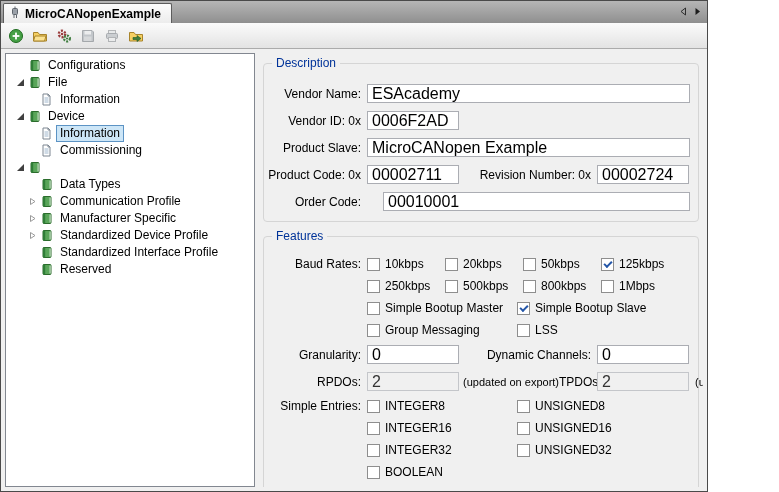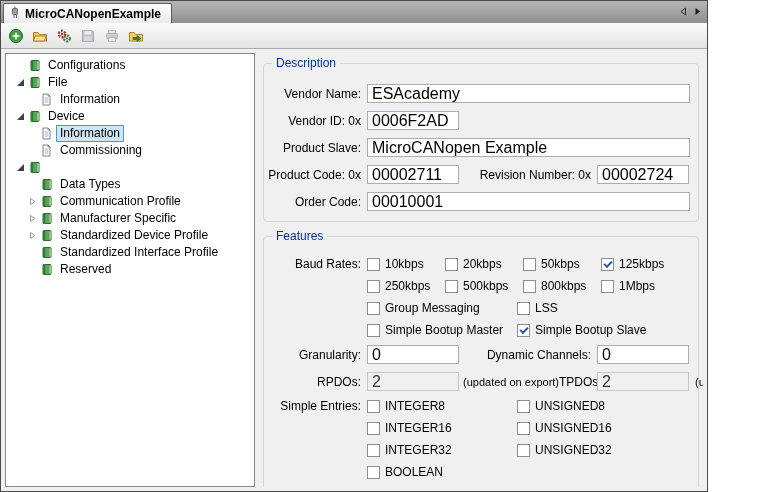--- a/index.html
+++ b/index.html
@@ -59,21 +59,21 @@
   .formpanel{ flex:1; padding:2px 4px 4px 4px; overflow:hidden; }
   .groupbox{
     position:relative; border:1px solid #d5d5d5; border-radius:4px;
     padding:12px 8px 8px 2px; margin-top:8px; background:#f0f0f0;
   }
   .gb-title{
     position:absolute; top:-8px; left:8px; background:#f0f0f0;
     padding:0 4px; color:#003399;
   }
   .frow{ display:flex; align-items:center; margin:8px 0 8px 0; }
-  .frow:last-child{ margin-bottom:2px; }
+  .frow:last-child{ margin-bottom:2px;gap:16px; }
   .flabel{ width:95px; flex:0 0 95px; text-align:right; margin-right:6px; white-space:nowrap; }
   .flabel2{ width:128px; flex:0 0 128px; text-align:right; margin:0 6px 0 4px; white-space:nowrap; }
   .mid{ width:128px; flex:0 0 128px; margin-left:4px; display:flex; justify-content:space-between; align-items:center; }
   .mid .note{ margin-left:0; }
   .note{ margin-left:6px; white-space:nowrap; font-size:11px; }
 
   .tb{
     height:19px; border:1px solid #abadb3; background:#fff;
     font-family:"Liberation Sans",sans-serif; font-size:16px;
     padding:1px 4px; outline:none;
@@ -430,41 +430,41 @@
           <label class="cb cbcell">
             <input type="checkbox" style="">
             <span>800kbps</span>
           </label>
           <label class="cb cbcell">
             <input type="checkbox" style="">
             <span>1Mbps</span>
           </label>
         </div>
 
-        <div class="frow">
-          <span class="flabel"></span>
-          <label class="cb cbcell2">
-            <input type="checkbox" style="">
-            <span>Group Messaging</span>
-          </label>
-          <label class="cb cbcell2">
-            <input type="checkbox" style="">
-            <span>LSS</span>
-          </label>
-        </div>
-
         <div class="frow gap-top">
           <span class="flabel"></span>
           <label class="cb cbcell2">
             <input type="checkbox" style="">
             <span>Simple Bootup Master</span>
           </label>
           <label class="cb cbcell2">
             <input type="checkbox" checked="" style="">
             <span>Simple Bootup Slave</span>
+          </label>
+        </div>
+
+        <div class="frow">
+          <span class="flabel"></span>
+          <label class="cb cbcell2">
+            <input type="checkbox" style="">
+            <span>Group Messaging</span>
+          </label>
+          <label class="cb cbcell2">
+            <input type="checkbox" style="">
+            <span>LSS</span>
           </label>
         </div>
 
         <div class="frow gap-top">
           <span class="flabel">Granularity:</span>
           <input class="tb small" type="text" value="0" style="">
           <span class="flabel2">Dynamic Channels:</span>
           <input class="tb small" type="text" value="0" style="">
         </div>
 

